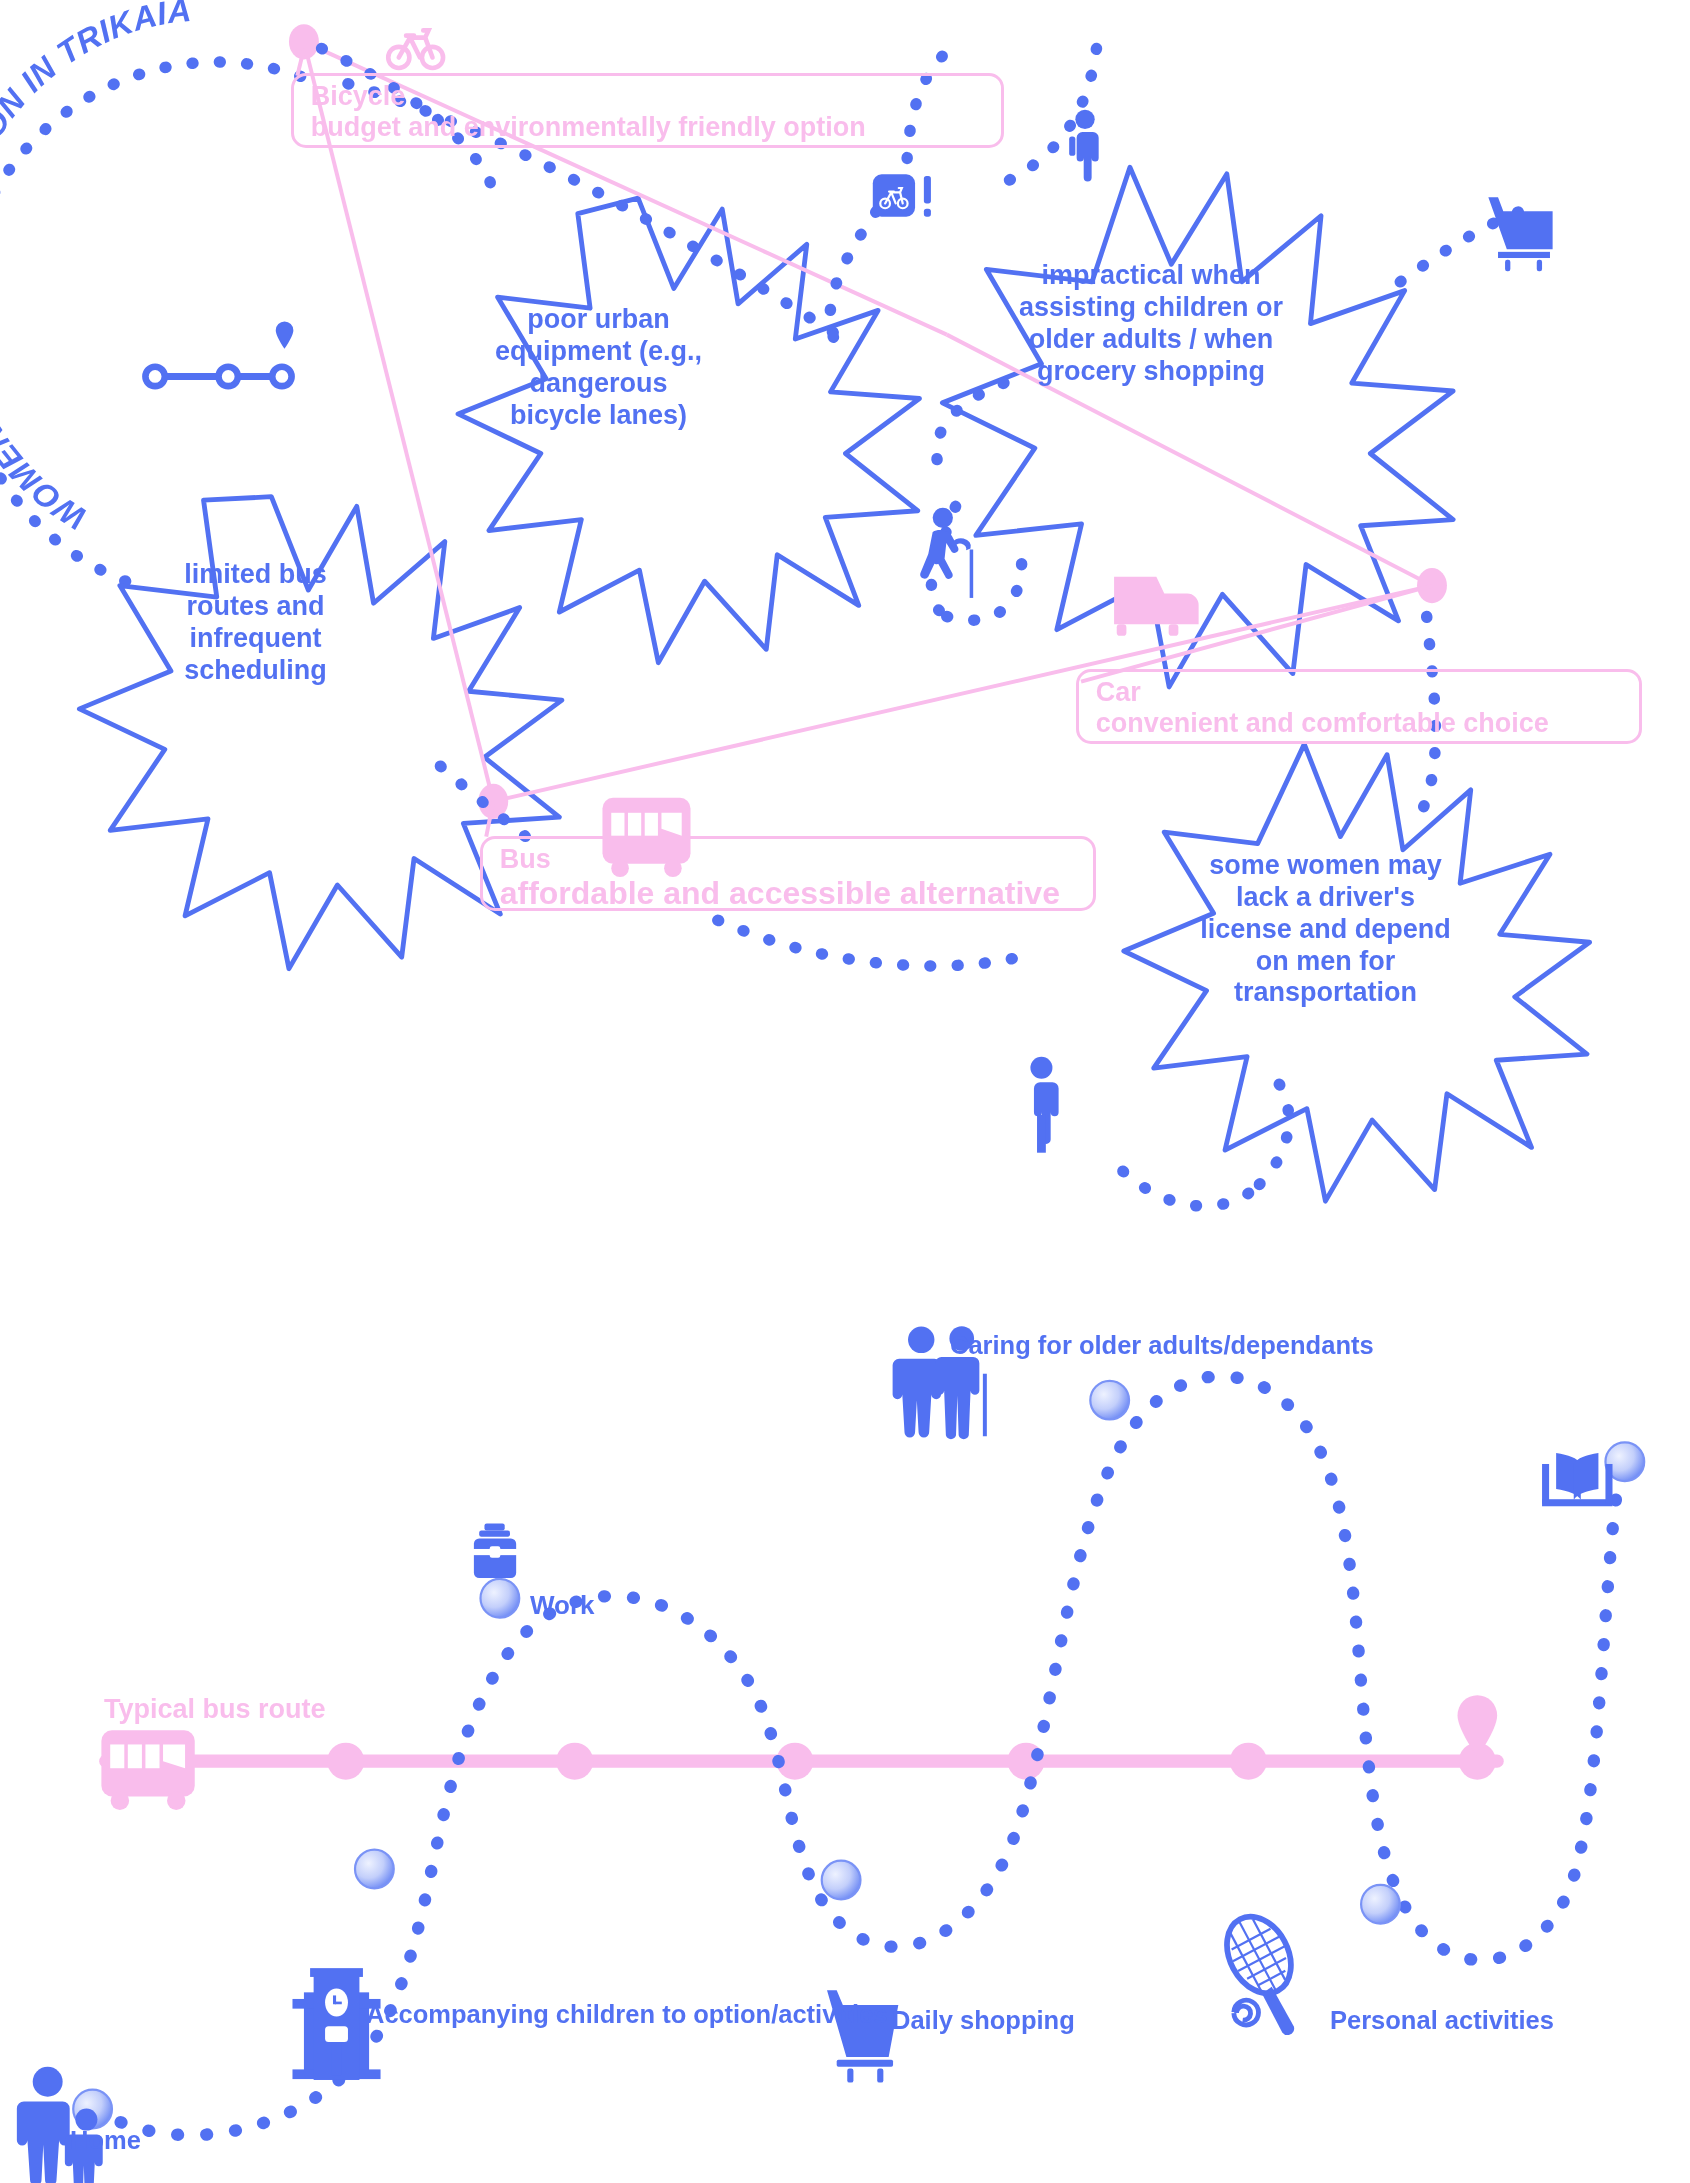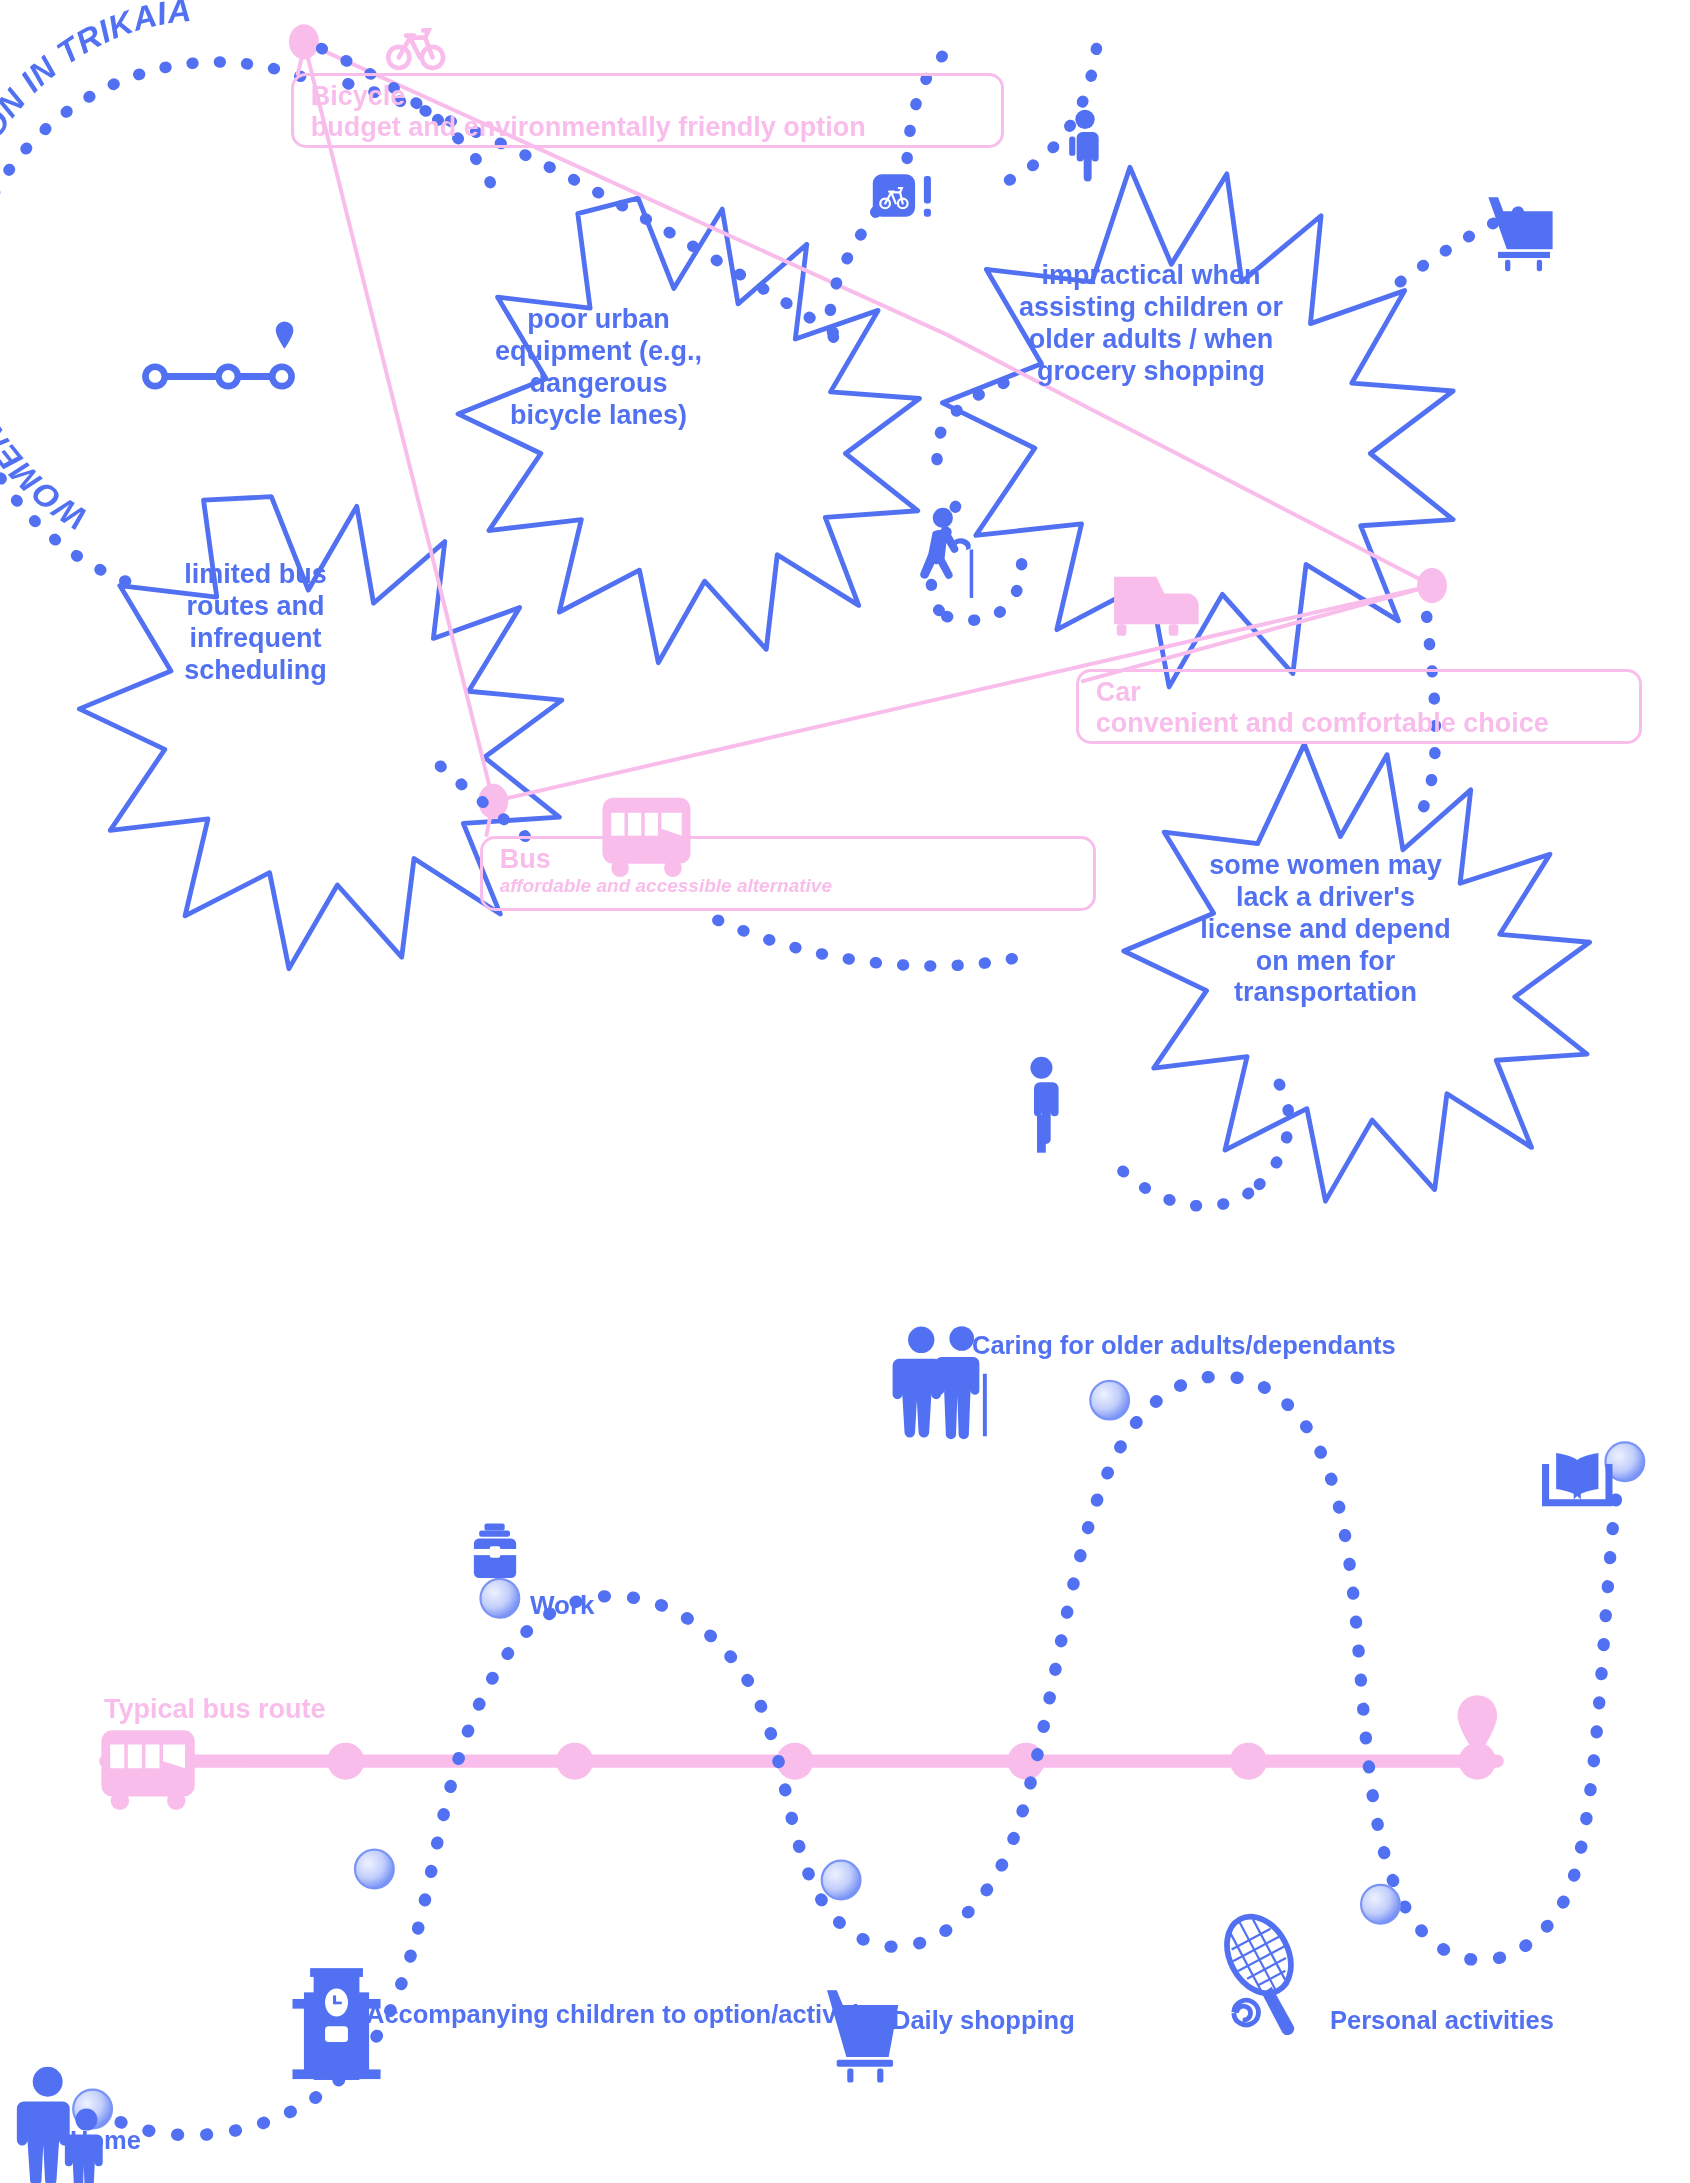--- a/index.html
+++ b/index.html
@@ -289,31 +289,31 @@
   <span class="t2" style="left:16.7px;top:36px;font-size:27px;">budget and environmentally friendly option</span>
 </div>
 
 <div class="pinkbox" style="left:1076px;top:624px;width:566px;height:75px;margin-top:45px;">
   <span class="t1" style="left:16.7px;top:5.3px;font-size:27px;">Car</span>
   <span class="t2" style="left:16.7px;top:36px;font-size:27px;">convenient and comfortable choice</span>
 </div>
 
 <div class="pinkbox" style="left:480px;top:836px;width:616px;height:75px;">
   <span class="t1" style="left:16.7px;top:5.3px;font-size:27px;">Bus</span>
-  <span class="t2" style="left:16.7px;top:36px;font-size:19px;font-style:italic;">affordable and accessible alternative</span>
+  <span class="t2" style="left:16.7px;top:36px;font-size:32px;">affordable and accessible alternative</span>
 </div>
 
 <div class="plabel" style="left:104px;top:1694px;font-size:27px;">Typical bus route</div>
 
 <div class="jlabel" style="left:70px;top:2126px;font-size:25.5px;">Home</div>
 
 <div class="jlabel" style="left:366px;top:2000px;font-size:25.5px;">Accompanying children to option/activities</div>
 
 <div class="jlabel" style="left:530px;top:1590px;font-size:26px;">Work</div>
 
 <div class="jlabel" style="left:892px;top:2006px;font-size:25.5px;">Daily shopping</div>
 
-<div class="jlabel" style="left:972px;top:1331px;font-size:25.5px;">Caring for older adults/dependants</div>
+<div class="jlabel" style="left:950px;top:1331px;font-size:25.5px;">Caring for older adults/dependants</div>
 
 <div class="jlabel" style="left:1308px;top:2006px;font-size:25.5px;margin-left:22px;">Personal activities</div>
 
 </div>
 
 
 </body></html>

